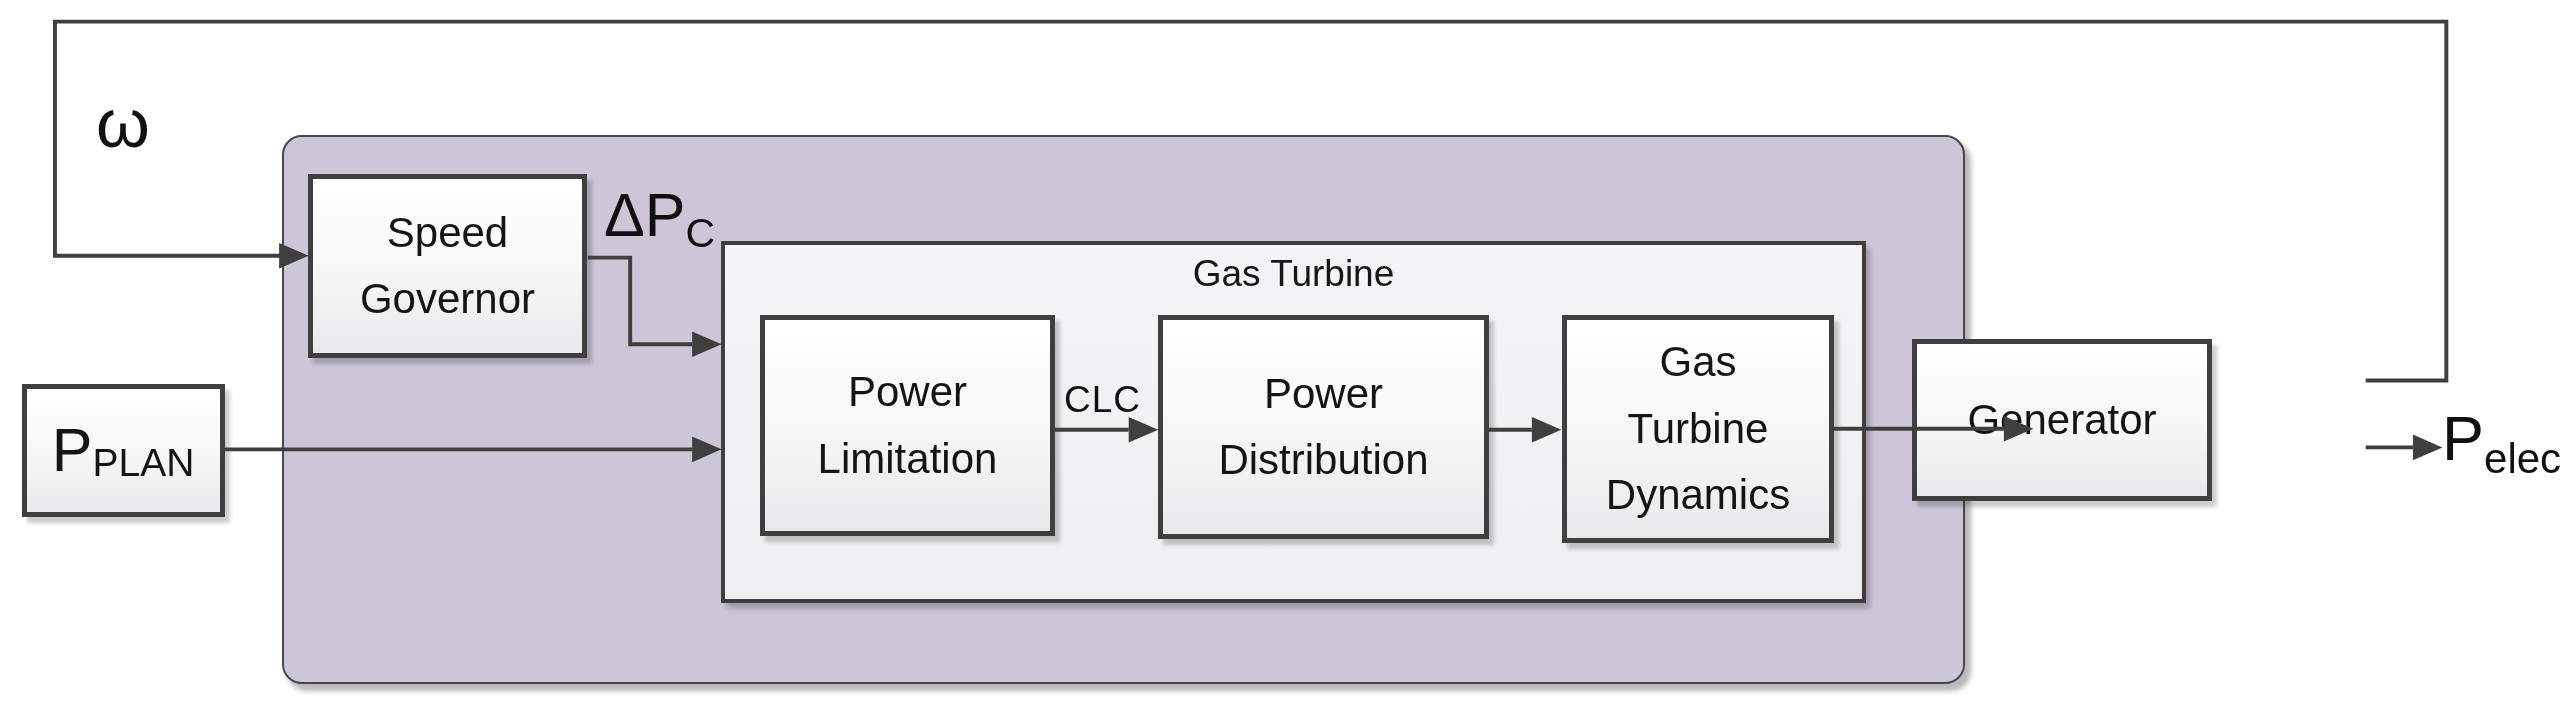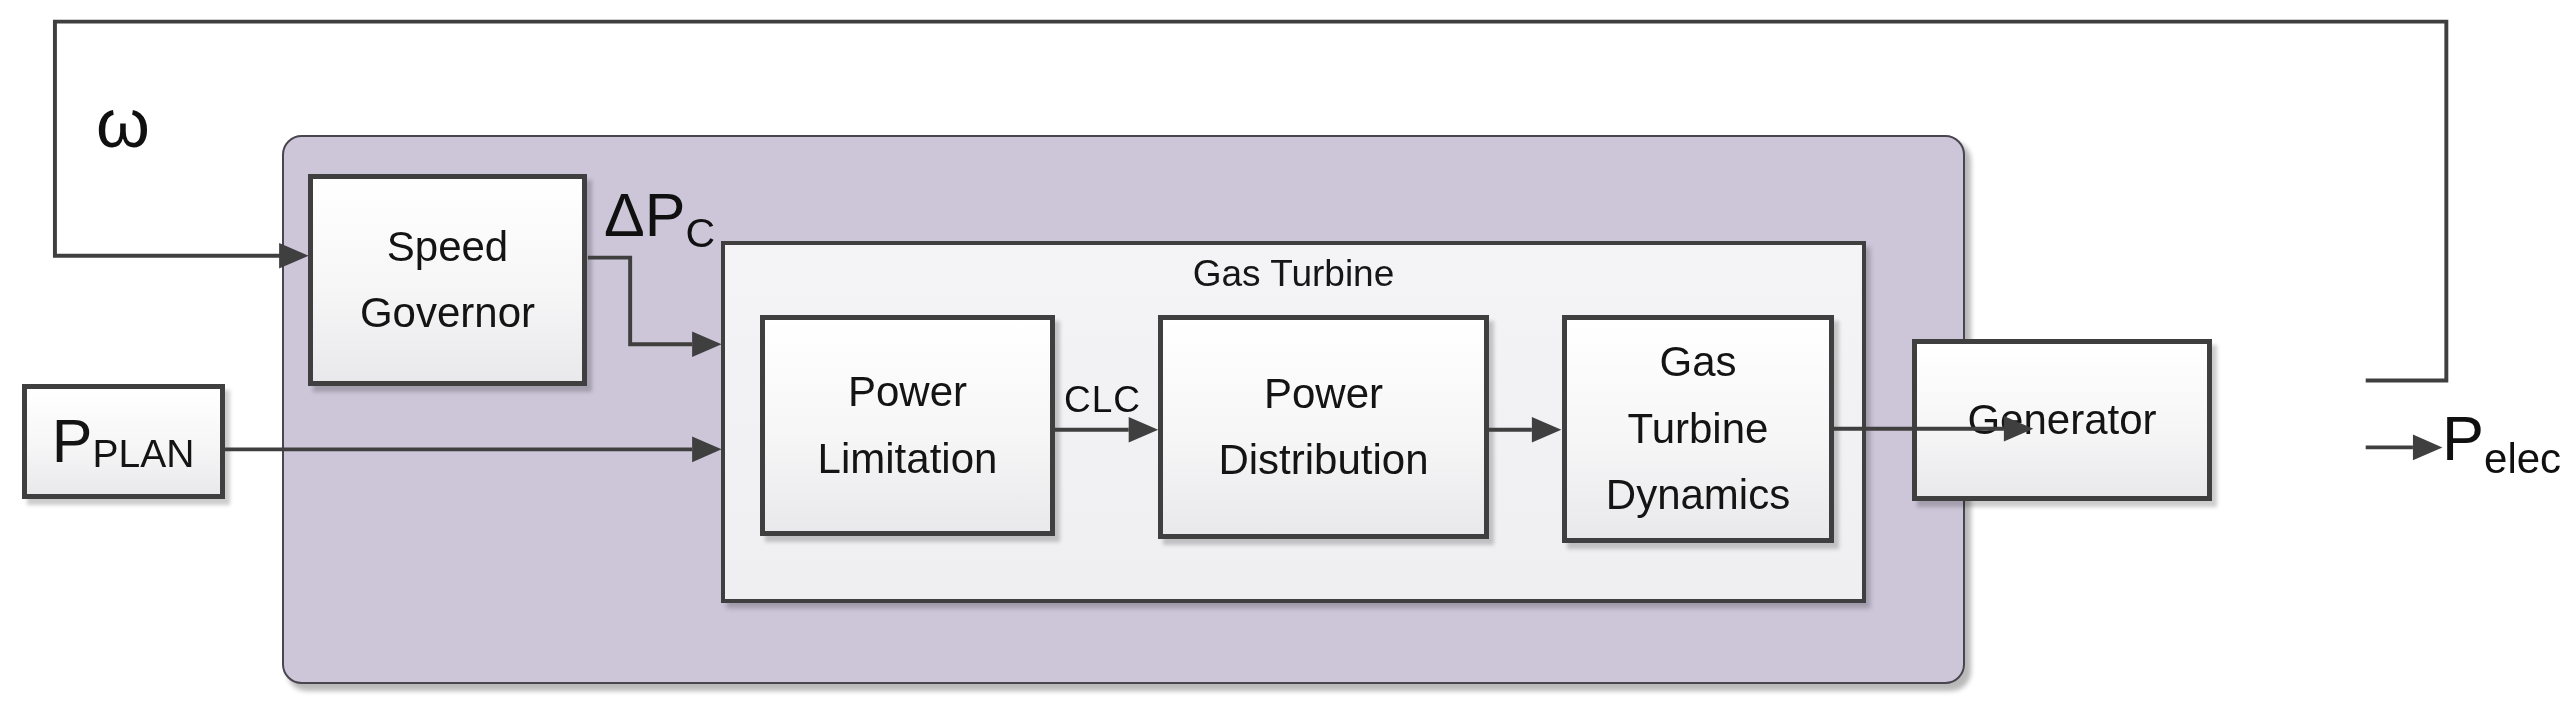--- a/index.html
+++ b/index.html
@@ -34,22 +34,22 @@
     border:5.9px solid #3f3f3f;
     background:linear-gradient(180deg,#ffffff 0%,#f6f6f7 55%,#e9e9eb 100%);
     box-shadow:4.9px 5.9px 3.9px rgba(0,0,0,0.2);
     display:flex; align-items:center; justify-content:center;
     z-index:5;
   }
   .block-label {
     white-space:pre-line; text-align:center; font-size:42px; line-height:1.58;
     color:#141414;
   }
-  #blk-sg  { left:308px;  top:174px; width:279px; height:212px; }
-  #blk-pp  { left:21.6px;   top:384px; width:203px; height:115px; }
+  #blk-sg  { left:308px;  top:174px; width:279px; height:184px; }
+  #blk-pp  { left:21.6px;   top:384px; width:203px; height:133px; }
   #blk-pl  { left:760px;  top:315px; width:295px; height:221px; }
   #blk-pd  { left:1158px; top:315px; width:331px; height:224px; }
   #blk-gtd { left:1562px; top:315px; width:272px; height:228px;justify-content:center; }
   #blk-gen { left:1912px; top:339px; width:300px; height:162px; }
 
   
   .sig { position:absolute; color:#101010; z-index:12; line-height:1; }
   .sub { position:relative; }
 
   #lbl-omega { left:96px; top:89px; font-size:69px; }

